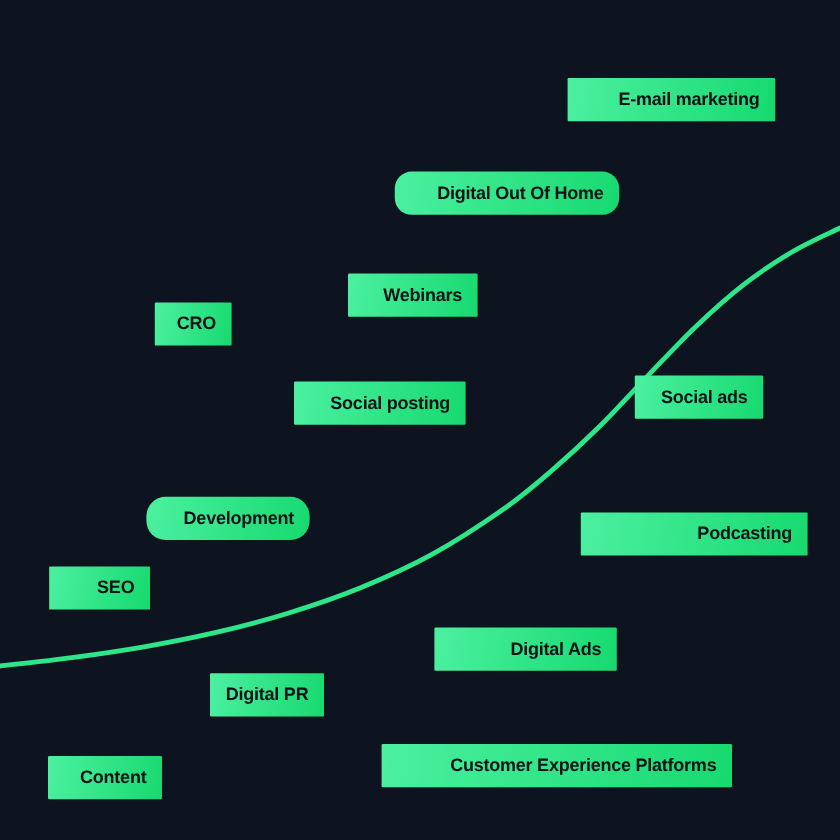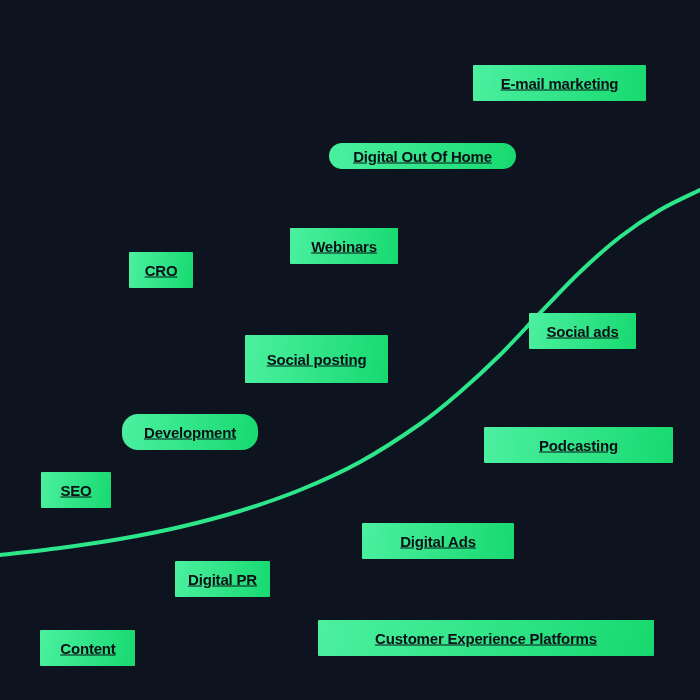--- a/index.html
+++ b/index.html
@@ -21,85 +21,84 @@
     left: 0;
     top: 0;
     width: 700px;
     height: 700px;
     pointer-events: none;
   }
   .chip {
     position: absolute;
     display: flex;
     align-items: center;
-    justify-content: center;
+    justify-content: flex-end;
     box-sizing: border-box;
     height: 36px;
     padding: 0 13px;
     background: linear-gradient(100deg, #4cf0a0 0%, #3fe894 40%, #17d96f 100%);
     color: #0a1118;
     font-family: "Liberation Sans", sans-serif;
     font-weight: bold;
     font-size: 15px;
     letter-spacing: -0.2px;
     white-space: nowrap;
     border-radius: 1px;
     z-index: 5;
-    text-decoration: underline;
   }
   .chip-label {
     display: block;
     line-height: 1;
     transform: translateY(-0.5px);
   }
 </style>
 </head>
 <body>
 
 <div id="canvas" style="background: rgb(13, 20, 32);">
 
   <svg id="curve-layer" viewBox="0 0 700 700" preserveAspectRatio="none" xmlns="http://www.w3.org/2000/svg">
     <path d="M 0 555 C 10 553.8333333333334, 40 550.6666666666666, 60 548 C 80 545.3333333333334, 100 542.5, 120 539 C 140 535.5, 160 531.6666666666666, 180 527 C 200 522.3333333333334, 220 517.1666666666666, 240 511 C 260 504.8333333333333, 280 498.1666666666667, 300 490 C 320 481.8333333333333, 340 473, 360 462 C 380 451, 403.3333333333333 435.6666666666667, 420 424 C 436.6666666666667 412.3333333333333, 446.6666666666667 403.5, 460 392 C 473.3333333333333 380.5, 486.6666666666667 368.1666666666667, 500 355 C 513.3333333333334 341.8333333333333, 526.6666666666666 326.8333333333333, 540 313 C 553.3333333333334 299.1666666666667, 566.6666666666666 284.6666666666667, 580 272 C 593.3333333333334 259.3333333333333, 606.6666666666666 247.33333333333334, 620 237 C 633.3333333333334 226.66666666666666, 646.6666666666666 217.83333333333334, 660 210 C 673.3333333333334 202.16666666666666, 693.3333333333334 193.33333333333334, 700 190" fill="none" stroke="#2ee68a" stroke-width="4" stroke-linecap="round"></path>
   </svg>
 
   <div id="chips">
       <div class="chip" style="left: 473px; top: 65px; width: 173px; height: 36px; background: linear-gradient(100deg, rgb(76, 240, 160) 0%, rgb(23, 217, 111) 100%); color: rgb(10, 17, 24);">
         <span class="chip-label">E-mail marketing</span>
       </div>
-      <div class="chip" style="left: 329px; top: 143px; width: 187px; height: 26px; background: linear-gradient(100deg, rgb(76, 240, 160) 0%, rgb(23, 217, 111) 100%); color: rgb(10, 17, 24); border-radius: 14px;">
+      <div class="chip" style="left: 329px; top: 143px; width: 187px; height: 36px; background: linear-gradient(100deg, rgb(76, 240, 160) 0%, rgb(23, 217, 111) 100%); color: rgb(10, 17, 24); border-radius: 14px;">
         <span class="chip-label">Digital Out Of Home</span>
       </div>
       <div class="chip" style="left: 290px; top: 228px; width: 108px; height: 36px; background: linear-gradient(100deg, rgb(76, 240, 160) 0%, rgb(23, 217, 111) 100%); color: rgb(10, 17, 24);">
         <span class="chip-label">Webinars</span>
       </div>
       <div class="chip" style="left: 129px; top: 252px; width: 64px; height: 36px; background: linear-gradient(100deg, rgb(76, 240, 160) 0%, rgb(23, 217, 111) 100%); color: rgb(10, 17, 24);">
         <span class="chip-label">CRO</span>
       </div>
-      <div class="chip" style="left: 245px; top: 318px; width: 143px; height: 48px; background: linear-gradient(100deg, rgb(76, 240, 160) 0%, rgb(23, 217, 111) 100%); color: rgb(10, 17, 24); margin-top: 17px;">
+      <div class="chip" style="left: 245px; top: 318px; width: 143px; height: 36px; background: linear-gradient(100deg, rgb(76, 240, 160) 0%, rgb(23, 217, 111) 100%); color: rgb(10, 17, 24);">
         <span class="chip-label">Social posting</span>
       </div>
       <div class="chip" style="left: 529px; top: 313px; width: 107px; height: 36px; background: linear-gradient(100deg, rgb(76, 240, 160) 0%, rgb(23, 217, 111) 100%); color: rgb(10, 17, 24);">
         <span class="chip-label">Social ads</span>
       </div>
       <div class="chip" style="left: 122px; top: 414px; width: 136px; height: 36px; background: linear-gradient(100deg, rgb(76, 240, 160) 0%, rgb(23, 217, 111) 100%); color: rgb(10, 17, 24); border-radius: 16px;">
         <span class="chip-label">Development</span>
       </div>
       <div class="chip" style="left: 484px; top: 427px; width: 189px; height: 36px; background: linear-gradient(100deg, rgb(76, 240, 160) 0%, rgb(23, 217, 111) 100%); color: rgb(10, 17, 24);">
         <span class="chip-label">Podcasting</span>
       </div>
-      <div class="chip" style="left: 41px; top: 472px; width: 70px; height: 36px; background: linear-gradient(100deg, rgb(76, 240, 160) 0%, rgb(23, 217, 111) 100%); color: rgb(10, 17, 24);">
+      <div class="chip" style="left: 41px; top: 472px; width: 84px; height: 36px; background: linear-gradient(100deg, rgb(76, 240, 160) 0%, rgb(23, 217, 111) 100%); color: rgb(10, 17, 24);">
         <span class="chip-label">SEO</span>
       </div>
       <div class="chip" style="left: 362px; top: 523px; width: 152px; height: 36px; background: linear-gradient(100deg, rgb(76, 240, 160) 0%, rgb(23, 217, 111) 100%); color: rgb(10, 17, 24);">
         <span class="chip-label">Digital Ads</span>
       </div>
       <div class="chip" style="left: 175px; top: 561px; width: 95px; height: 36px; background: linear-gradient(100deg, rgb(76, 240, 160) 0%, rgb(23, 217, 111) 100%); color: rgb(10, 17, 24);">
         <span class="chip-label">Digital PR</span>
       </div>
-      <div class="chip" style="left: 318px; top: 620px; width: 336px; height: 36px; background: linear-gradient(100deg, rgb(76, 240, 160) 0%, rgb(23, 217, 111) 100%); color: rgb(10, 17, 24);">
+      <div class="chip" style="left: 318px; top: 620px; width: 292px; height: 36px; background: linear-gradient(100deg, rgb(76, 240, 160) 0%, rgb(23, 217, 111) 100%); color: rgb(10, 17, 24);">
         <span class="chip-label">Customer Experience Platforms</span>
       </div>
       <div class="chip" style="left: 40px; top: 630px; width: 95px; height: 36px; background: linear-gradient(100deg, rgb(76, 240, 160) 0%, rgb(23, 217, 111) 100%); color: rgb(10, 17, 24); padding-left: 14px;">
         <span class="chip-label">Content</span>
       </div>
     </div>
 
 </div>
 
 </body></html>

